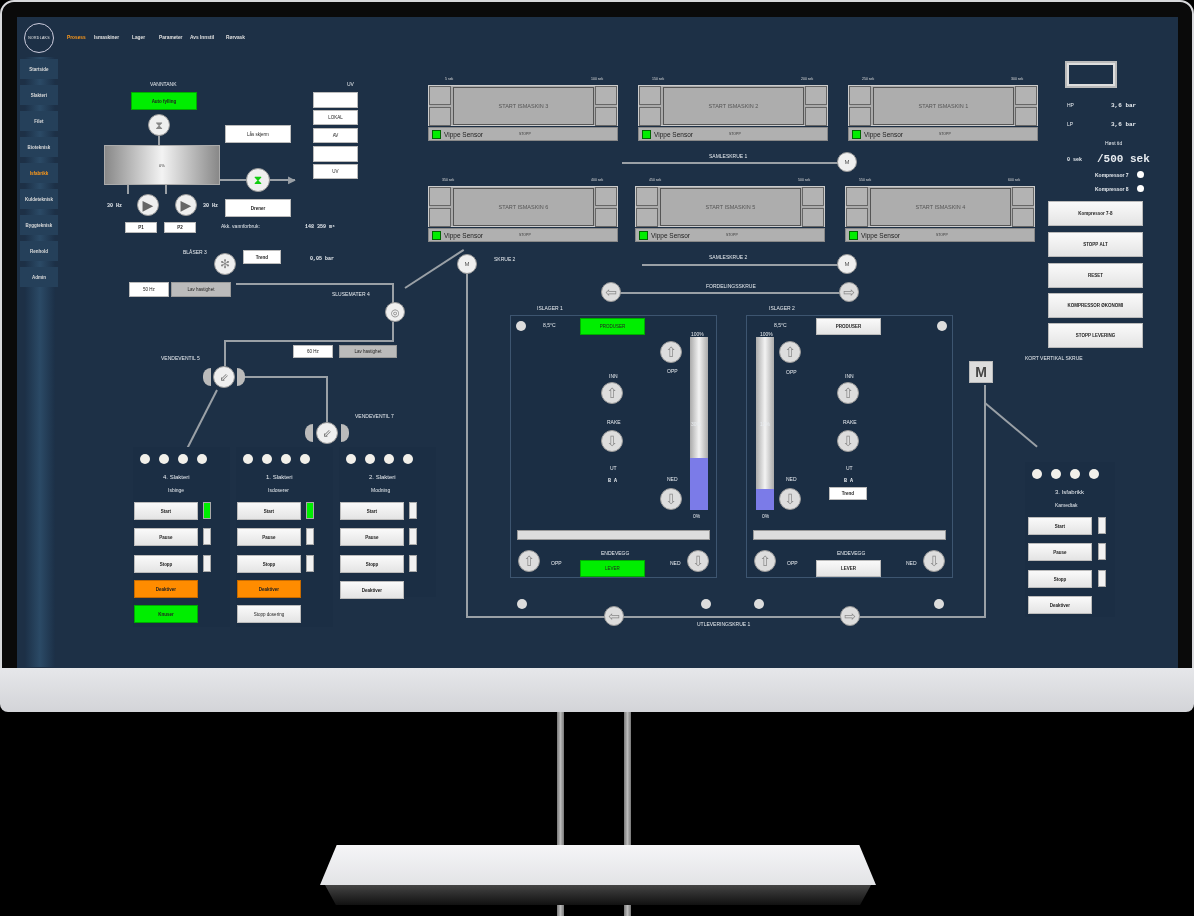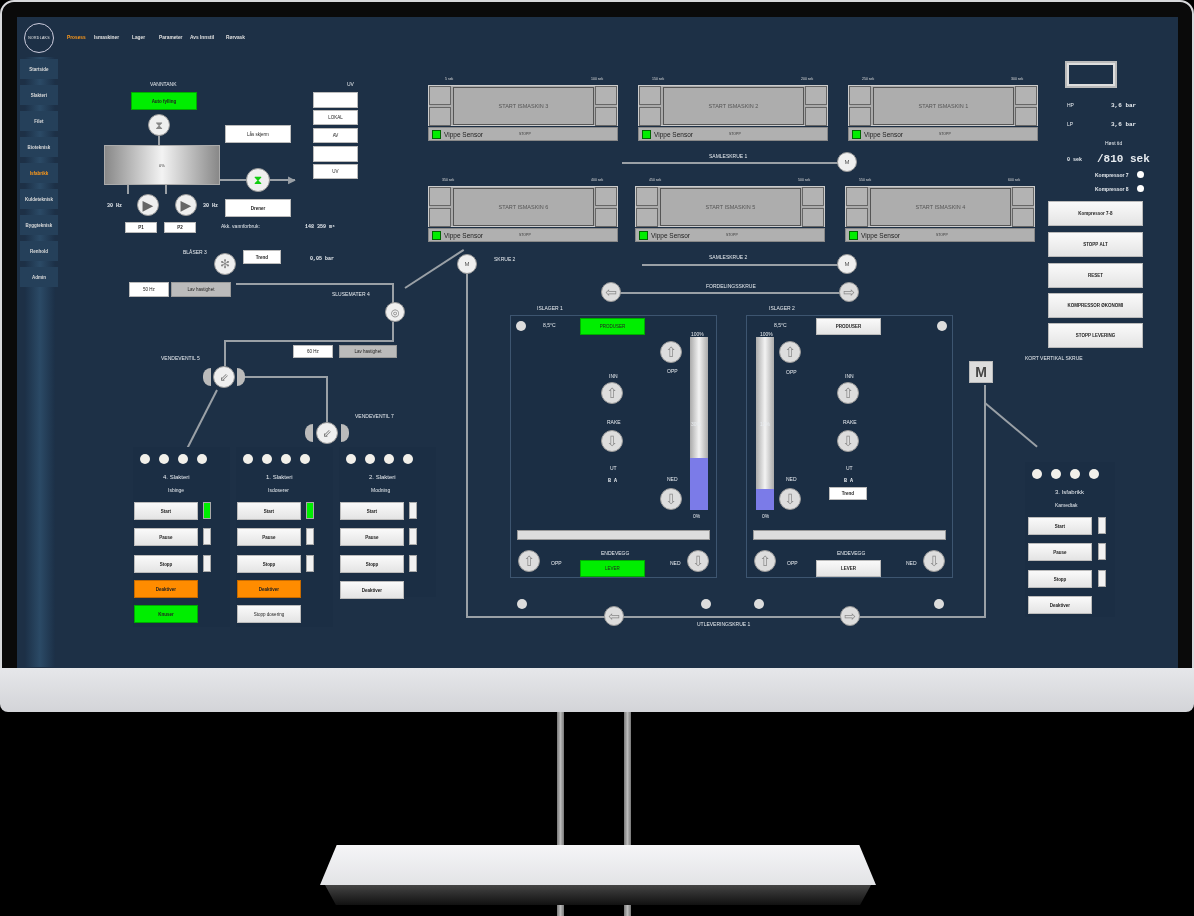--- a/index.html
+++ b/index.html
@@ -383,21 +383,21 @@
 
   <div class="abs" style="left:1048px;top:44px;width:52px;height:27px;background:#ddd;border:2px solid #bbb;padding:2px">
     <div style="width:100%;height:100%;background:#1d3046"></div>
   </div>
   <span class="lbl" style="left:1050px;top:85px">HP</span>
   <span class="lbl mono lbl6" style="left:1094px;top:85px">3,6 bar</span>
   <span class="lbl" style="left:1050px;top:104px">LP</span>
   <span class="lbl mono lbl6" style="left:1094px;top:104px">3,6 bar</span>
   <span class="lbl" style="left:1088px;top:123px">Høst tid</span>
   <span class="lbl mono" style="left:1050px;top:140px">0 sek</span>
-  <span class="lbl mono" style="left:1080px;top:136px;font-size:11px">/810 sek</span>
+  <span class="lbl mono" style="left:1080px;top:136px;font-size:11px">/500 sek</span>
   <span class="lbl" style="left:1078px;top:155px;font-weight:bold">Kompressor 7</span>
   <div class="dot" style="left:1120px;top:154px;width:7px;height:7px;background:#fff"></div>
   <span class="lbl" style="left:1078px;top:169px;font-weight:bold">Kompressor 8</span>
   <div class="dot" style="left:1120px;top:168px;width:7px;height:7px;background:#fff"></div>
   <div class="btn" style="left:1031px;top:184px;width:95px;height:25px">Kompressor 7-8</div>
   <div class="btn" style="left:1031px;top:215px;width:95px;height:25px">STOPP ALT</div>
   <div class="btn" style="left:1031px;top:246px;width:95px;height:25px">RESET</div>
   <div class="btn" style="left:1031px;top:276px;width:95px;height:25px">KOMPRESSOR ØKONOMI</div>
   <div class="btn" style="left:1031px;top:306px;width:95px;height:25px">STOPP LEVERING</div>
 </div>

